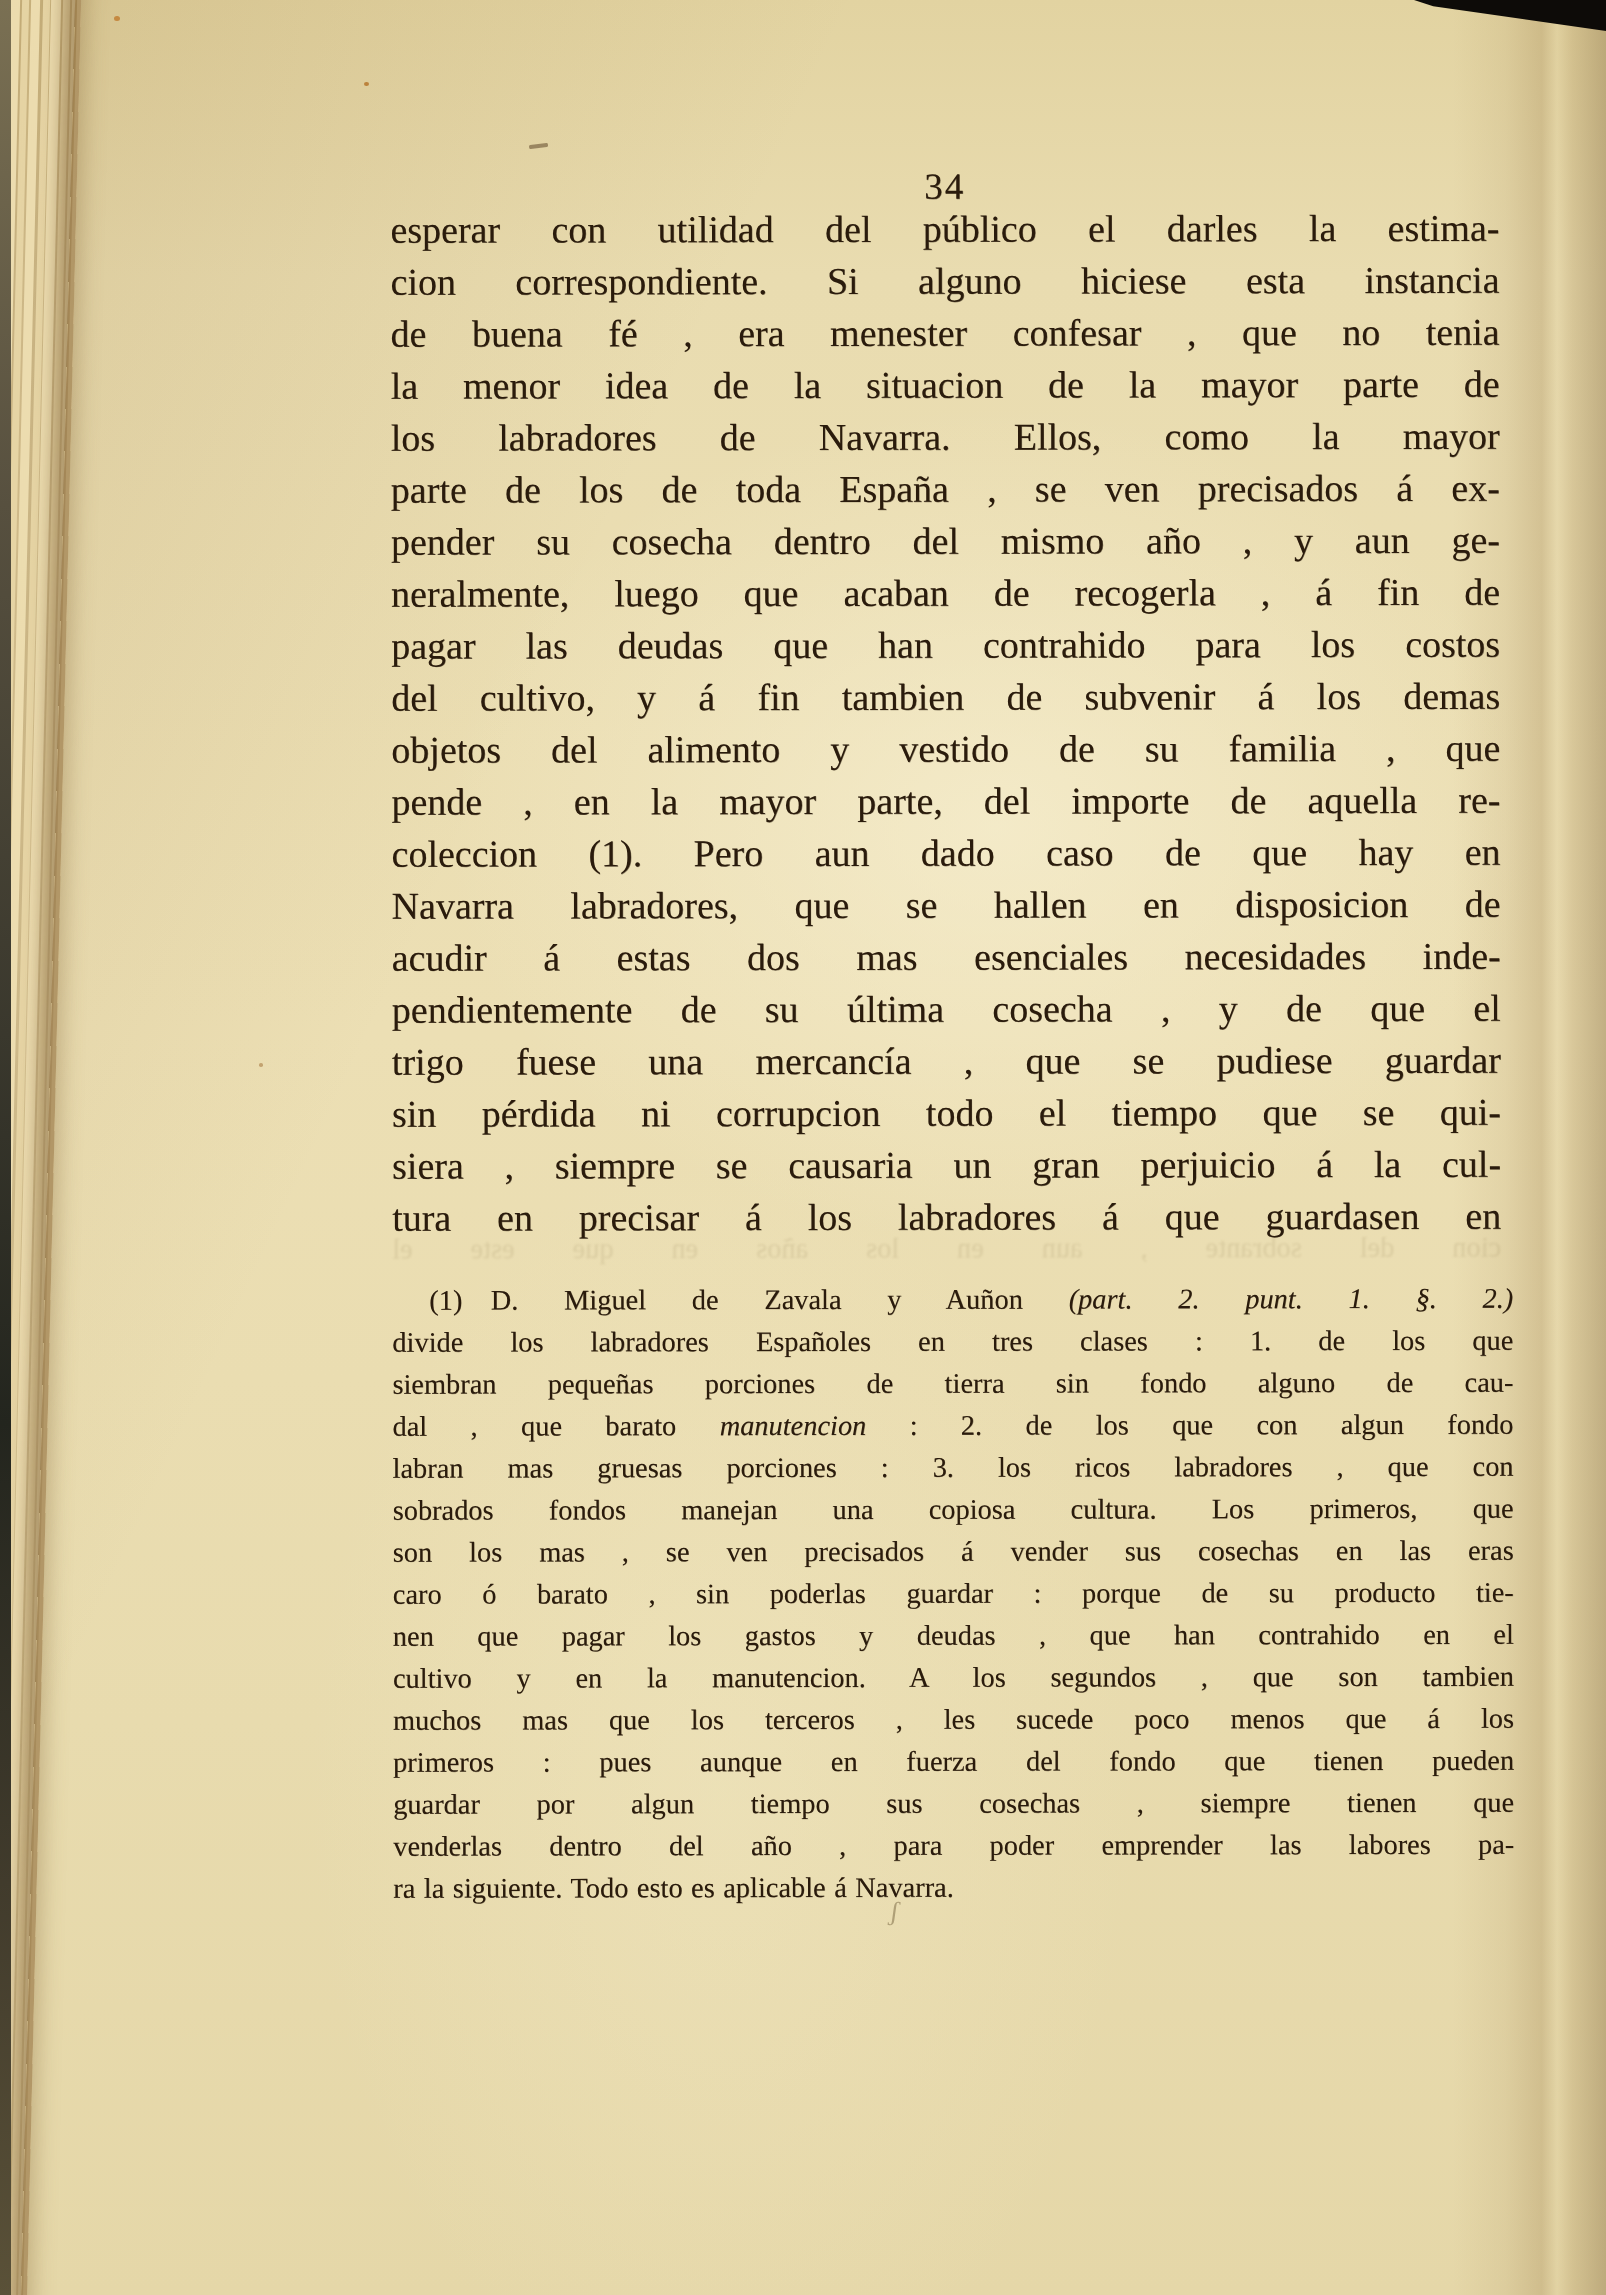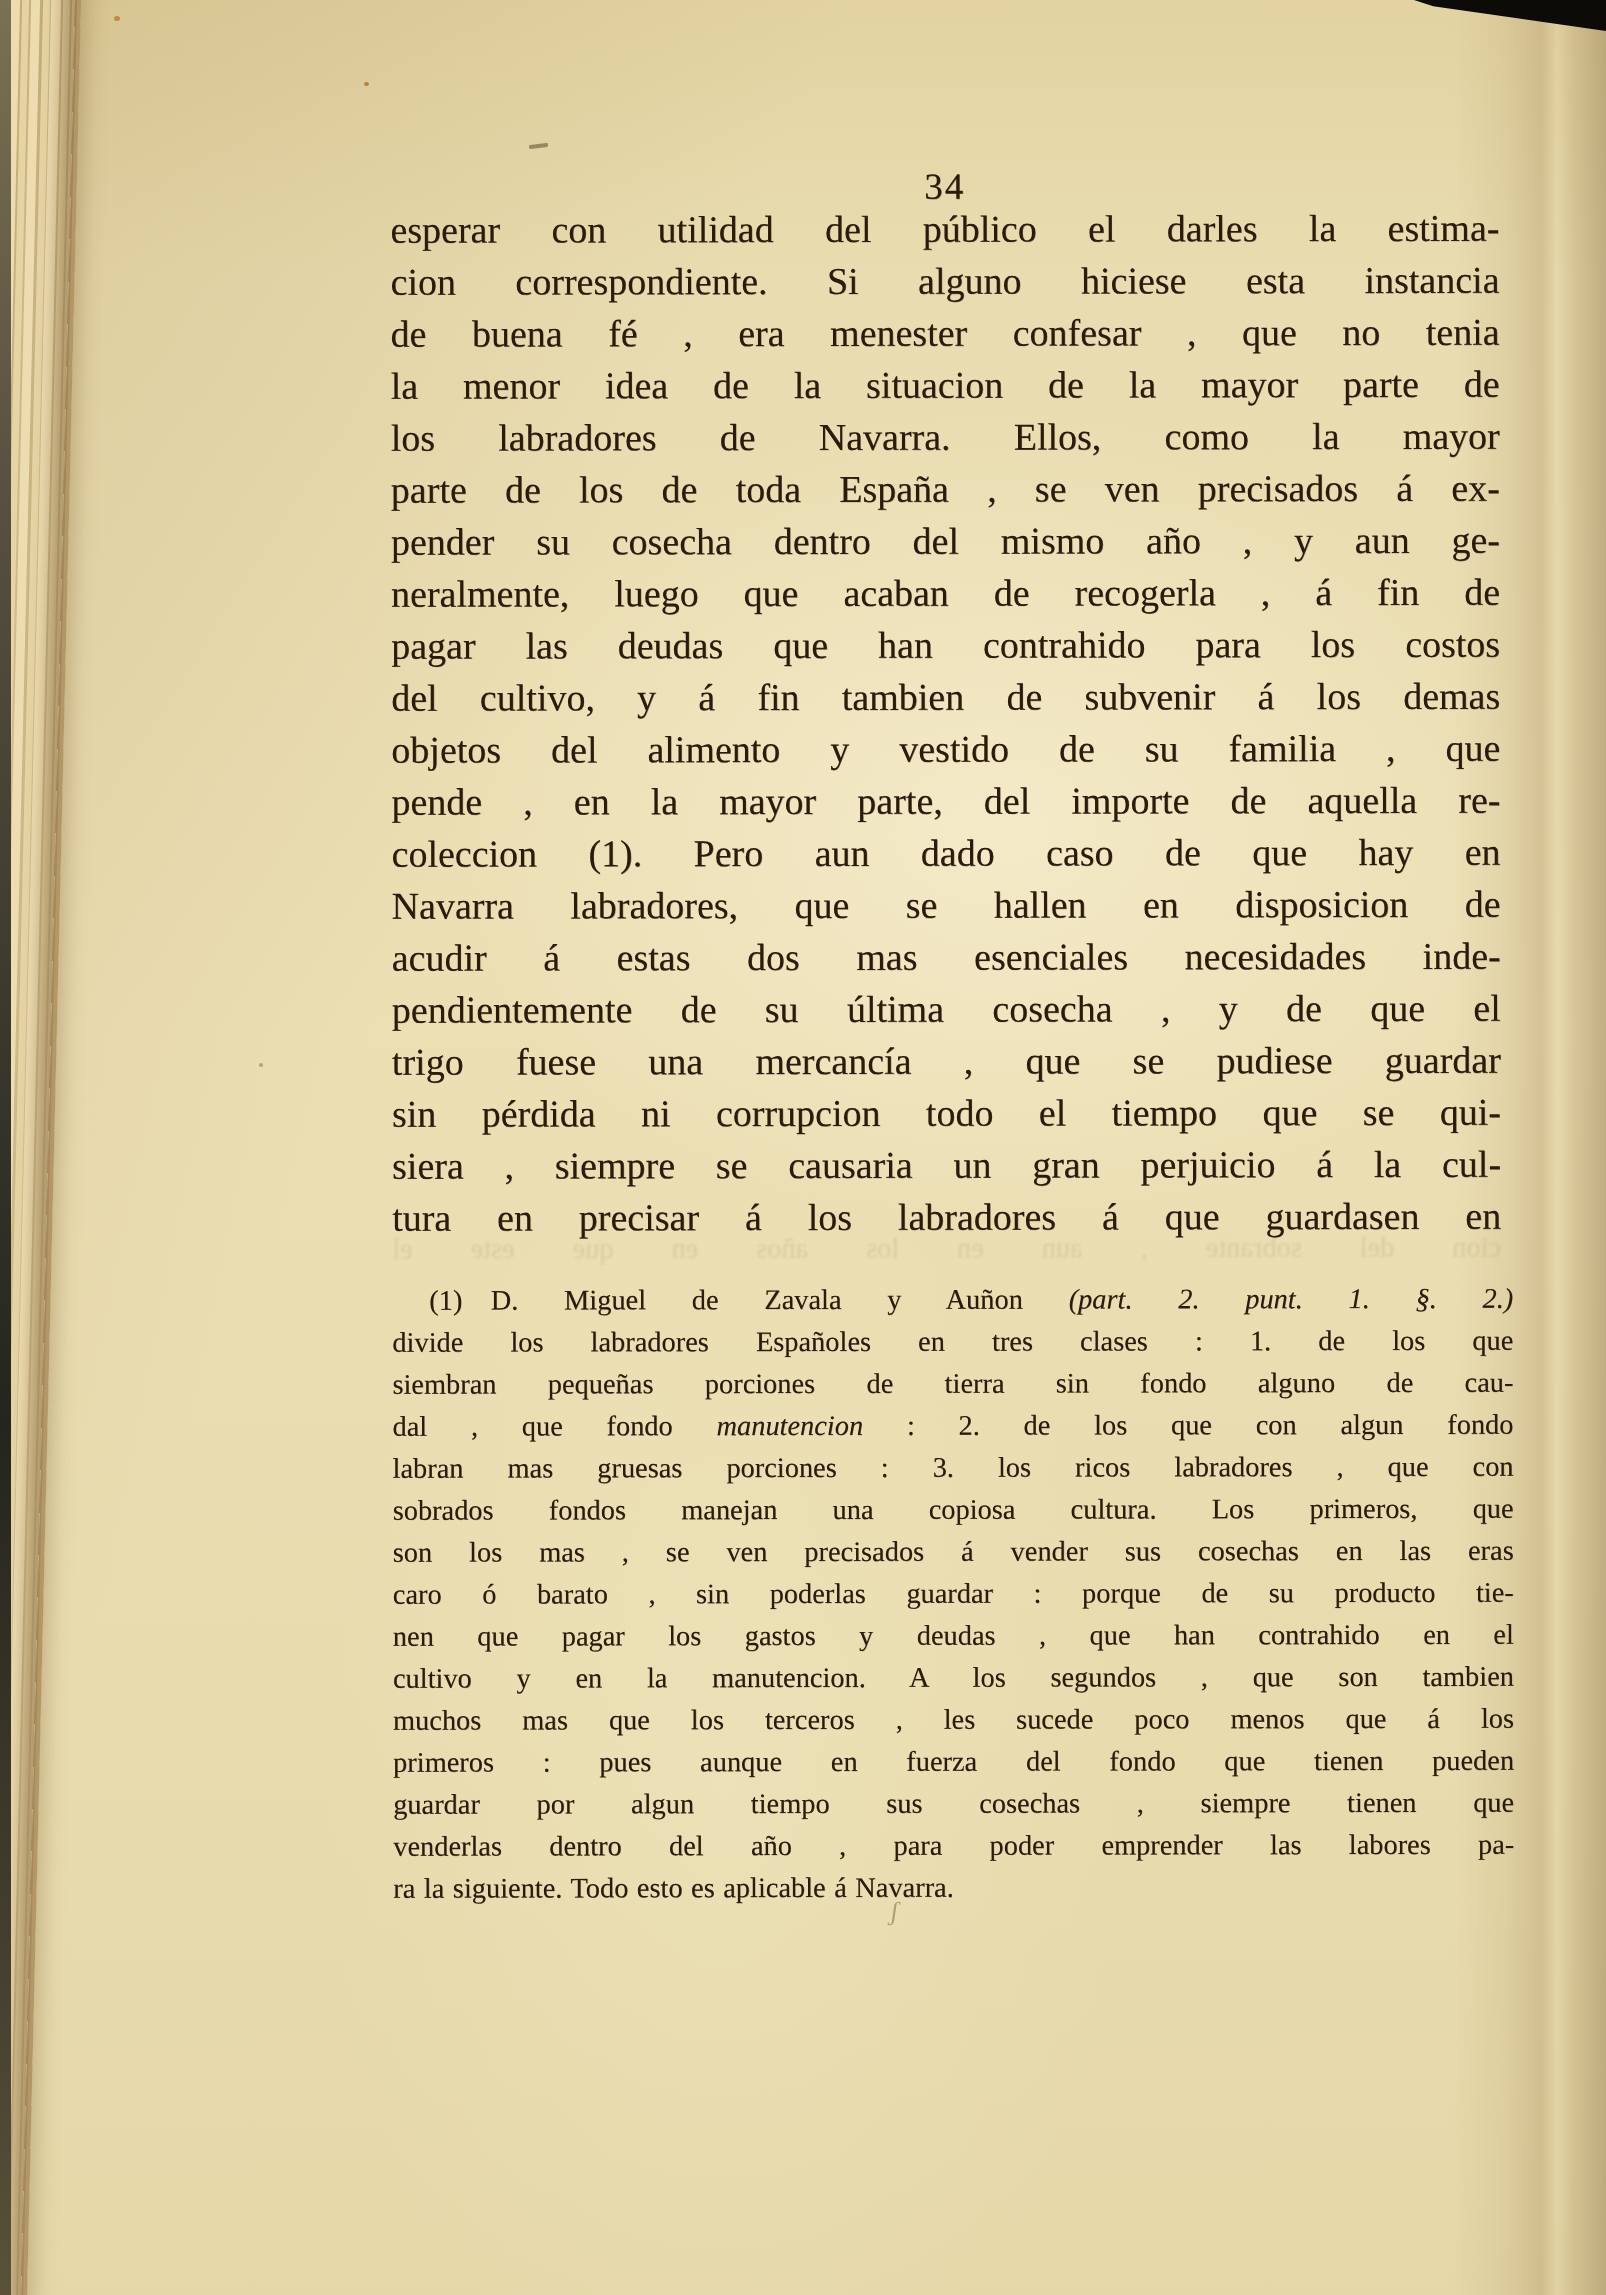--- a/index.html
+++ b/index.html
@@ -137,21 +137,21 @@
         <div class="tline">trigo fuese una mercancía , que se pudiese guardar</div>
         <div class="tline">sin pérdida ni corrupcion todo el tiempo que se qui-</div>
         <div class="tline">siera , siempre se causaria un gran perjuicio á la cul-</div>
         <div class="tline">tura en precisar á los labradores á que guardasen en</div>
       </div>
     <div class="showthrough">cion del sobrante , aun en los años en que este el</div>
     <div class="footnote">
         <div class="fline"><span>(1)  D. Miguel de Zavala y Auñon </span><span class="it">(part. 2. punt. 1. §. 2.)</span></div>
         <div class="fline">divide los labradores Españoles en tres clases : 1. de los que</div>
         <div class="fline">siembran pequeñas porciones de tierra sin fondo alguno de cau-</div>
-        <div class="fline"><span>dal , que fondo </span><span class="it">manutencion</span><span> : 2. de los que con algun fondo</span></div>
+        <div class="fline"><span>dal , que barato </span><span class="it">manutencion</span><span> : 2. de los que con algun fondo</span></div>
         <div class="fline">labran mas gruesas porciones : 3. los ricos labradores , que con</div>
         <div class="fline">sobrados fondos manejan una copiosa cultura. Los primeros, que</div>
         <div class="fline">son los mas , se ven precisados á vender sus cosechas en las eras</div>
         <div class="fline">caro ó barato , sin poderlas guardar : porque de su producto tie-</div>
         <div class="fline">nen que pagar los gastos y deudas , que han contrahido en el</div>
         <div class="fline">cultivo y en la manutencion. A los segundos , que son tambien</div>
         <div class="fline">muchos mas que los terceros , les sucede poco menos que á los</div>
         <div class="fline">primeros : pues aunque en fuerza del fondo que tienen pueden</div>
         <div class="fline">guardar por algun tiempo sus cosechas , siempre tienen que</div>
         <div class="fline">venderlas dentro del año , para poder emprender las labores pa-</div>

